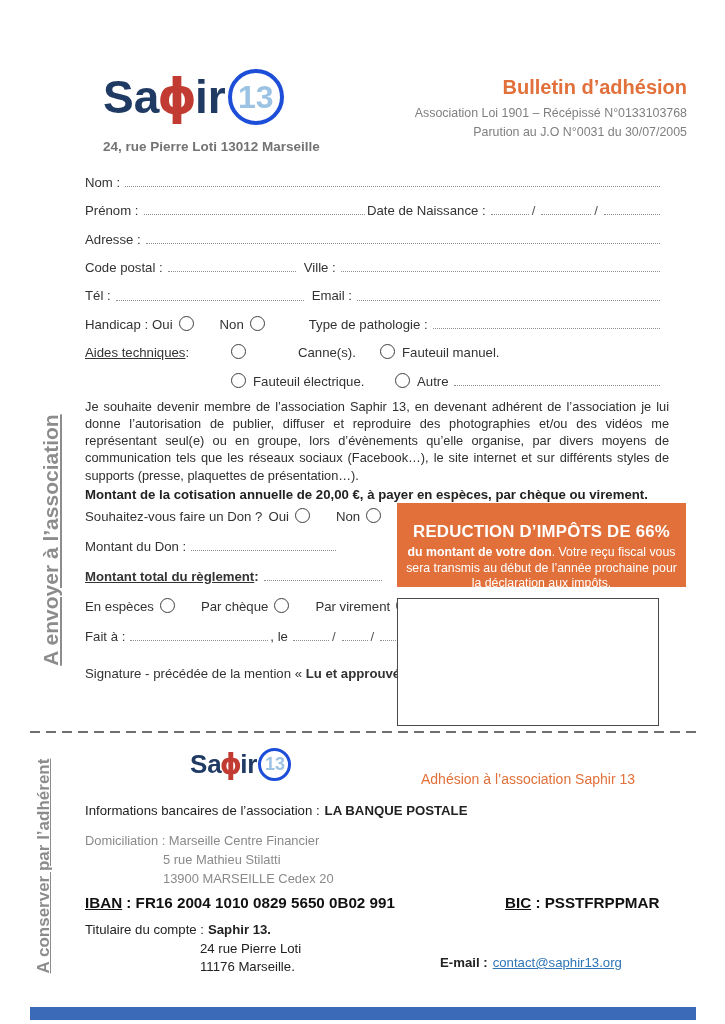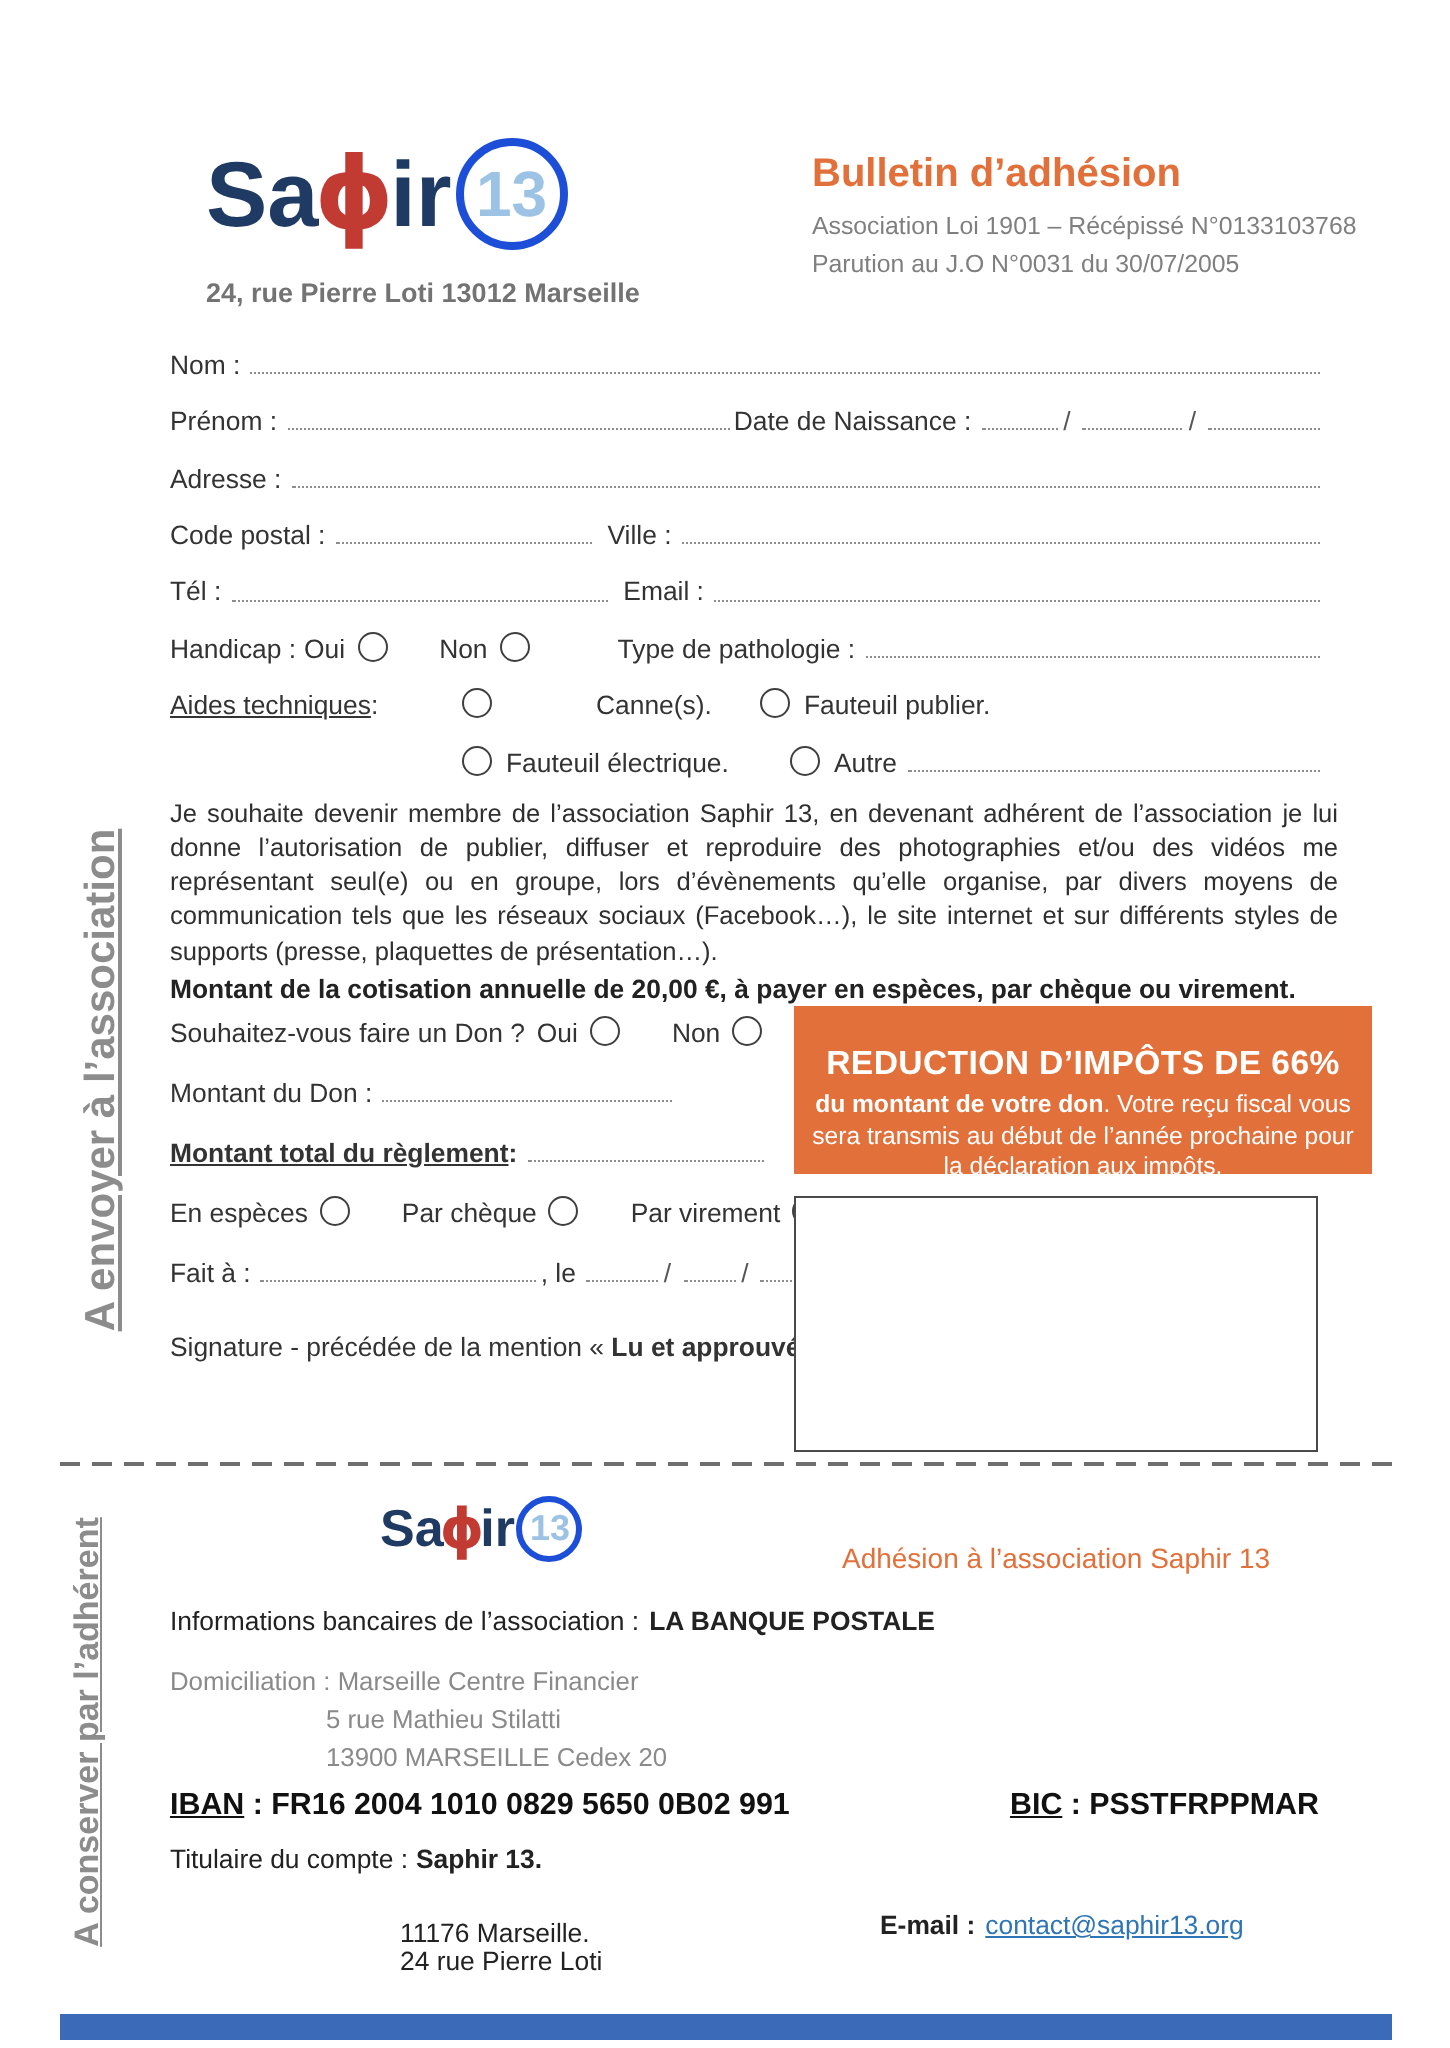--- a/index.html
+++ b/index.html
@@ -27,21 +27,21 @@
   .logo-lg .t-phi { font-size:50px; }
   .logo-lg .badge { width:56px; height:56px; font-size:32px; margin-left:2px; }
   .logo-sm { left:190px; top:748px; font-size:26px; }
   .logo-sm .t-phi { font-size:28px; }
   .logo-sm .badge { width:33px; height:33px; font-size:18px; border-width:3px; margin-left:1px; }
   .logo-addr {
     position:absolute; left:103px; top:139px; font-size:13.5px; font-weight:bold; color:#737373;
   }
 
   
-  .head-right { position:absolute; left:406px; top:76px; width:302px; text-align:left; }
+  .head-right { position:absolute; left:385px; top:76px; width:302px; text-align:right; }
   .head-right .title { font-size:20px; font-weight:bold; color:#e2703a; margin-bottom:5px; }
   .head-right .sub { font-size:12.4px; color:#7f7f7f; line-height:1.5; }
 
   
   .form-area { position:absolute; left:85px; top:172px; width:577px; font-size:13.2px; color:#333; }
   .f-row { display:flex; align-items:flex-end; height:17px; margin-bottom:11.4px; white-space:nowrap; }
   .lbl { flex:none; line-height:1; }
   .dots { flex:1; border-bottom:1.7px dotted #8d8d8d; margin:0 2px 2px 5px; }
   .dots.w { flex:none; }
   .slash { flex:none; margin:0 1px; line-height:1; color:#555; }
@@ -97,21 +97,21 @@
   .bank-line { position:absolute; left:85px; top:803px; font-size:13.2px; color:#222; }
   .bank-line .b { margin-left:5px; }
   .dom { color:#8a8a8a; font-size:12.9px; position:absolute; }
   .dom1 { left:85px;  top:833px; }
   .dom2 { left:163px; top:852px; }
   .dom3 { left:163px; top:871px; }
   .iban-line { position:absolute; left:85px; top:894px; font-size:15.2px; font-weight:bold; color:#111; }
   .bic-line  { position:absolute; left:505px; top:894px; font-size:15.2px; font-weight:bold; color:#111; }
   .tit-line  { position:absolute; left:85px; top:922px; font-size:13.2px; color:#222; }
   .tit-line .b { margin-left:4px; }
-  .addr2 { position:absolute; left:200px; top:941px; font-size:13.2px; color:#222;margin-top:32px; }
+  .addr2 { position:absolute; left:200px; top:941px; font-size:13.2px; color:#222; }
   .addr3 { position:absolute; left:200px; top:959px; font-size:13.2px; color:#222; }
   .email-line { position:absolute; left:440px; top:955px; font-size:13.2px; color:#222; font-weight:bold; }
   .email-line a { color:#2e75b6; text-decoration:underline; font-weight:normal; margin-left:5px; }
 
   .footer-bar { position:absolute; left:30px; top:1007px; width:666px; height:13px; background:#3a6ab8; }
 </style>
 </head>
 <body>
 
 <div class="sheet">
@@ -178,21 +178,21 @@
     <div class="f-row">
       <span class="spacer140" style="display:flex;align-items:flex-end">
         <span class="lbl u">Aides techniques</span>
         <span class="lbl"> :</span>
       </span>
       <span class="item155">
         <span class="rad"></span>
         <span class="lbl">Canne(s).</span>
       </span>
       <span class="rad" style="margin-left:0"></span>
-      <span class="lbl" style="margin-left:7px">Fauteuil publier.</span>
+      <span class="lbl" style="margin-left:7px">Fauteuil manuel.</span>
     </div>
     <div class="f-row">
       <span class="spacer140"></span>
       <span class="item170">
         <span class="rad"></span>
         <span class="lbl">Fauteuil électrique.</span>
       </span>
       <span class="rad" style="margin-left:0"></span>
       <span class="lbl" style="margin-left:7px">Autre</span>
       <span class="dots"></span>

